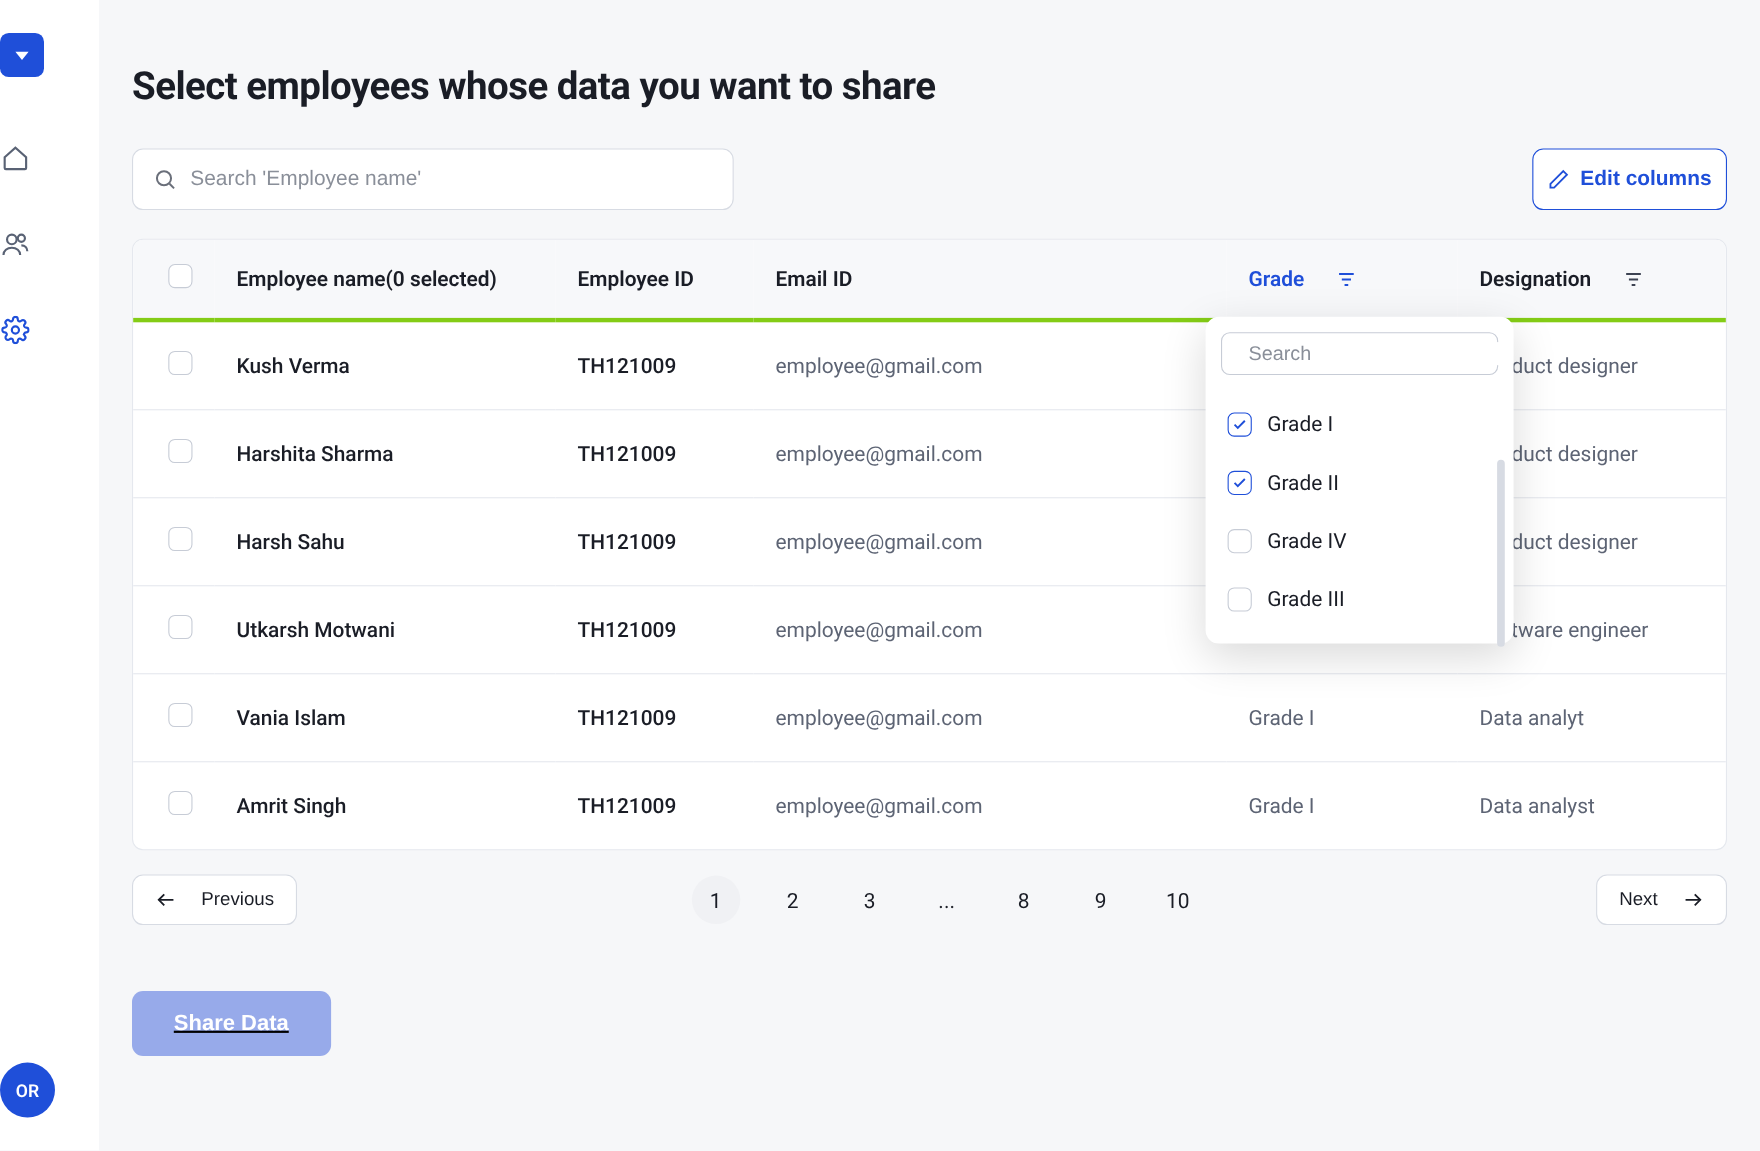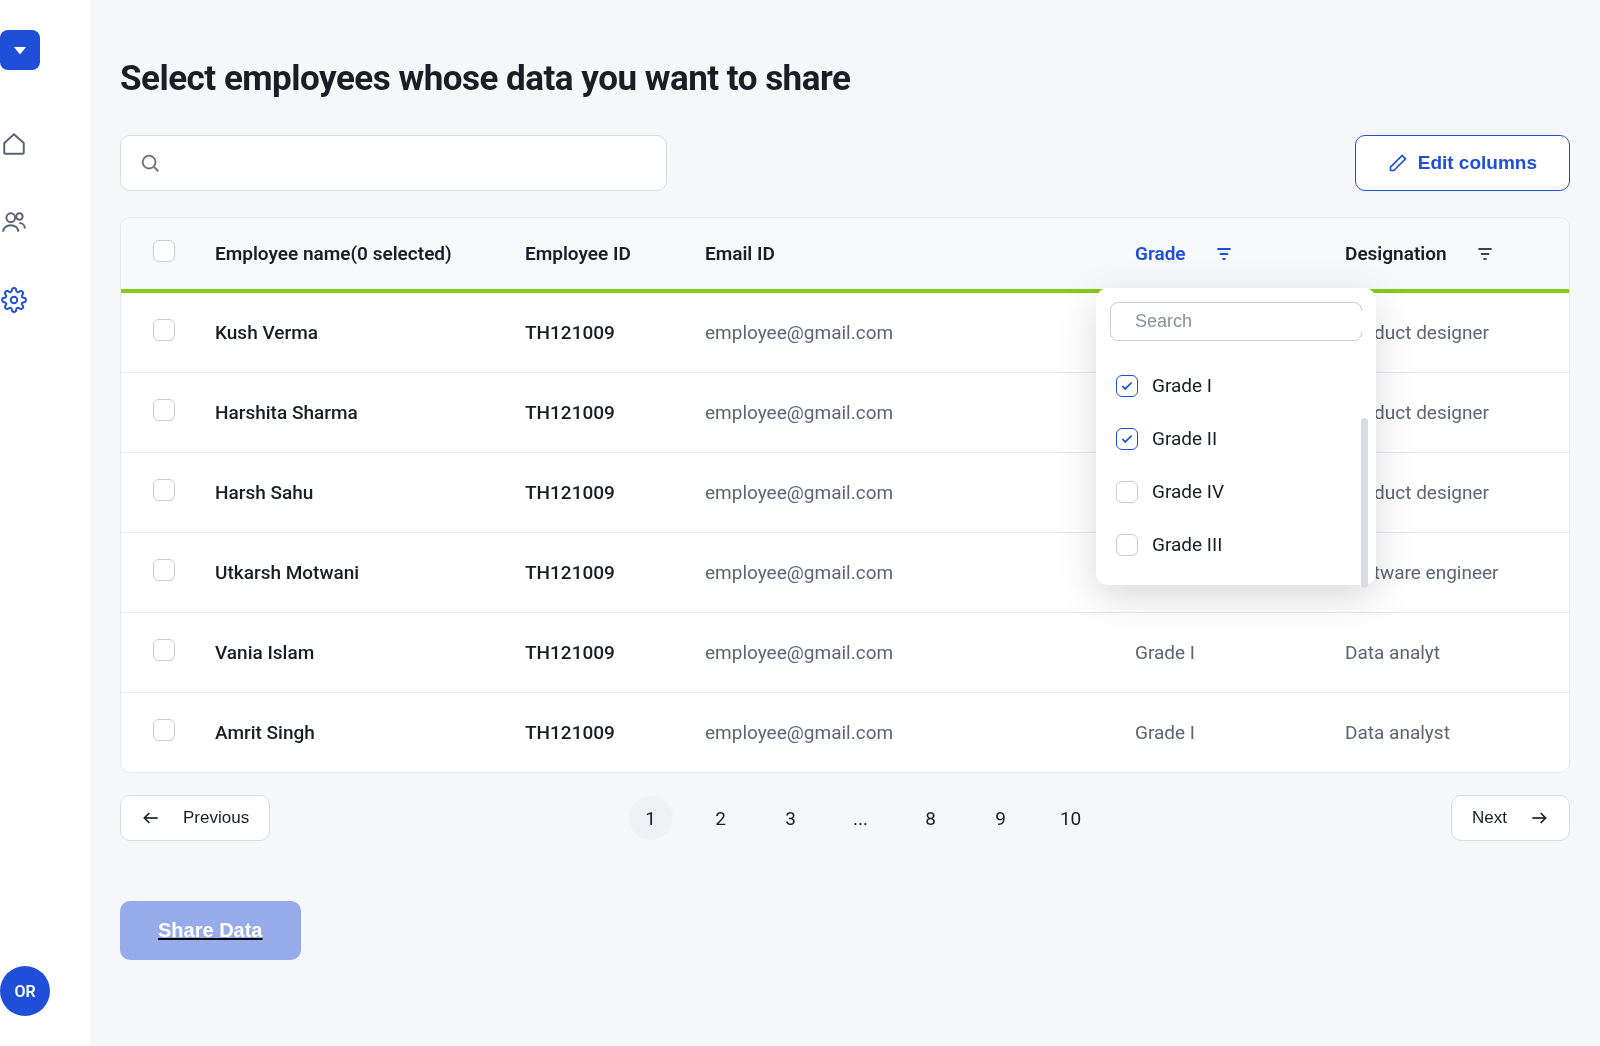--- a/index.html
+++ b/index.html
@@ -93,21 +93,21 @@
     margin-left: 12px;
     flex: 1;
     background: transparent;
   }
   .search-box input::placeholder { color: #8a8f99; }
   .edit-columns-btn {
     display: flex;
     align-items: center;
     gap: 10px;
     height: 56px;
-    padding: 0 32px;
+    padding: 0 13px;
     border: 1.5px solid #1f4fd9;
     border-radius: 10px;
     background: #fff;
     color: #1f4fd9;
     font-size: 19px;
     font-weight: 600;
     cursor: pointer;
     justify-content: center;
   }
   .table-wrap {
@@ -277,20 +277,21 @@
 
 <div class="main">
   <h1 class="page-title">Select employees whose data you want to share</h1>
 
   <div class="toolbar">
     <div class="search-box">
       <svg width="22" height="22" viewBox="0 0 24 24" fill="none" stroke="#6a6f7a" stroke-width="2">
           <circle cx="11" cy="11" r="7"></circle>
           <line x1="21" y1="21" x2="16.5" y2="16.5"></line>
         </svg>
+      <input type="text" placeholder="Search 'Employee name'" style="">
     </div>
     <button class="edit-columns-btn">
       <svg width="20" height="20" viewBox="0 0 24 24" fill="none" stroke="currentColor" stroke-width="2">
           <path d="M17 3l4 4L7 21H3v-4L17 3z"></path>
         </svg>
       <span>Edit columns</span>
     </button>
   </div>
 
   <div class="table-wrap">

